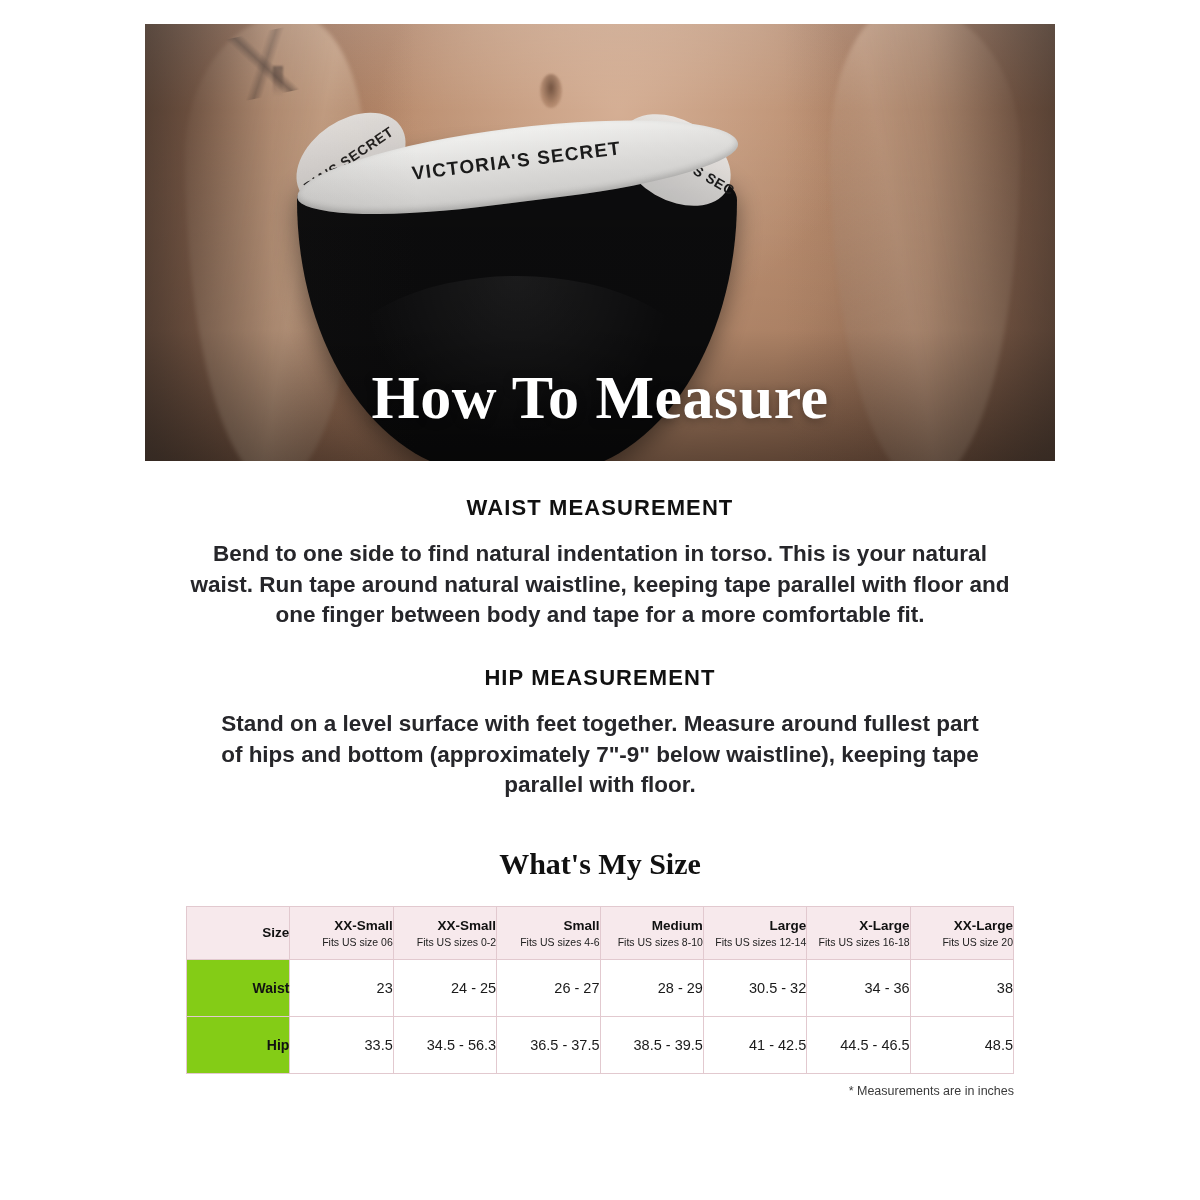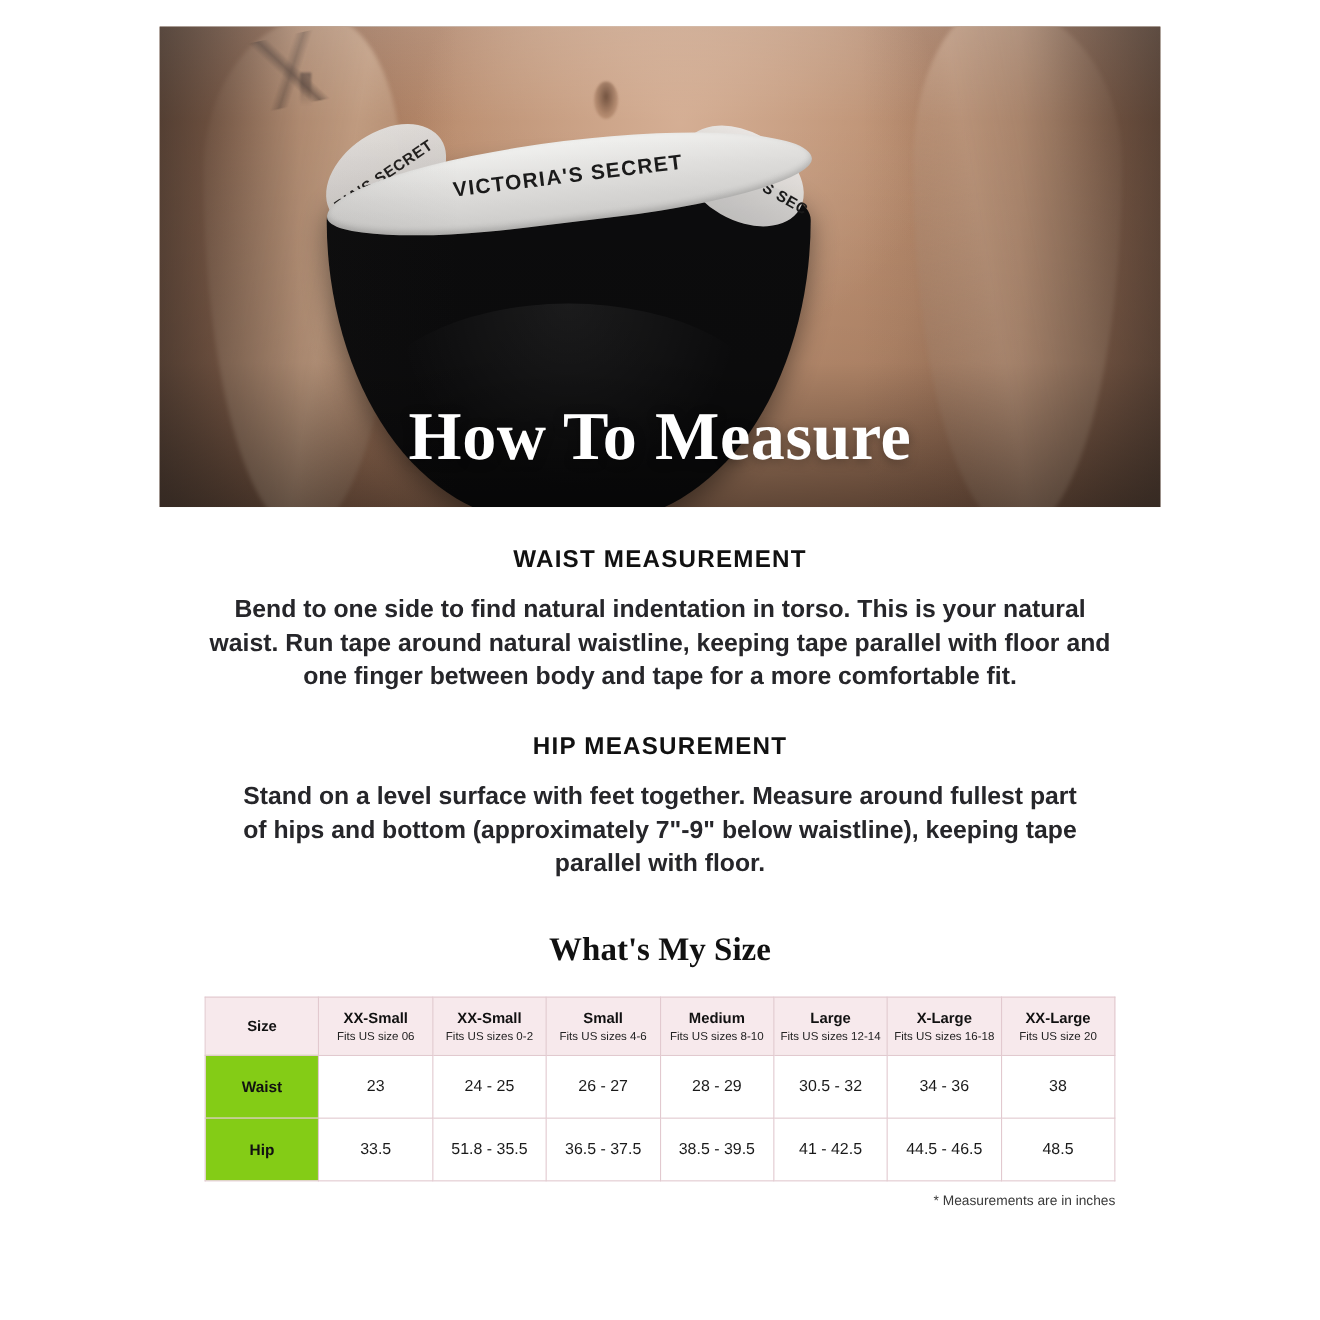--- a/index.html
+++ b/index.html
@@ -222,21 +222,21 @@
     margin: 18px auto 0;
     width: 828px;
   }
   table.size-table {
     border-collapse: collapse;
     width: 100%;
     table-layout: fixed;
   }
   table.size-table td, table.size-table th {
     border: 1px solid #e2c9cf;
-    text-align: center;
+    text-align: right;
     vertical-align: middle;
     padding: 0;
   }
   .hdr-cell {
     background: #f7e9ec;
     height: 52px;
     padding: 6px 2px;
   }
   .hdr-name {
     font-size: 13.5px;
@@ -355,21 +355,21 @@
             <td class="data-cell">24 - 25</td>
             <td class="data-cell">26 - 27</td>
             <td class="data-cell">28 - 29</td>
             <td class="data-cell">30.5 - 32</td>
             <td class="data-cell">34 - 36</td>
             <td class="data-cell">38</td>
           </tr>
           <tr>
             <td class="row-label">Hip</td>
             <td class="data-cell">33.5</td>
-            <td class="data-cell">51.8 - 35.5</td>
+            <td class="data-cell">34.5 - 56.3</td>
             <td class="data-cell">36.5 - 37.5</td>
             <td class="data-cell">38.5 - 39.5</td>
             <td class="data-cell">41 - 42.5</td>
             <td class="data-cell">44.5 - 46.5</td>
             <td class="data-cell">48.5</td>
           </tr>
         </tbody>
       </table>
       <div class="footnote">* Measurements are in inches</div>
     </div>

